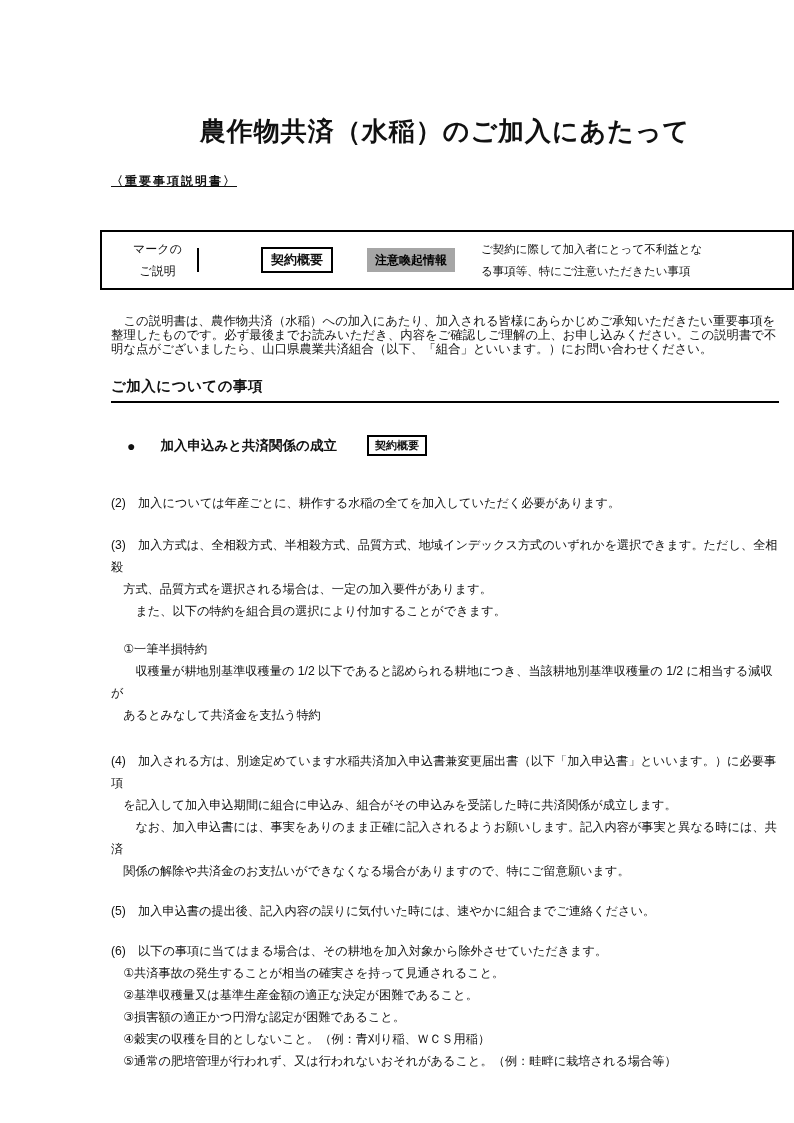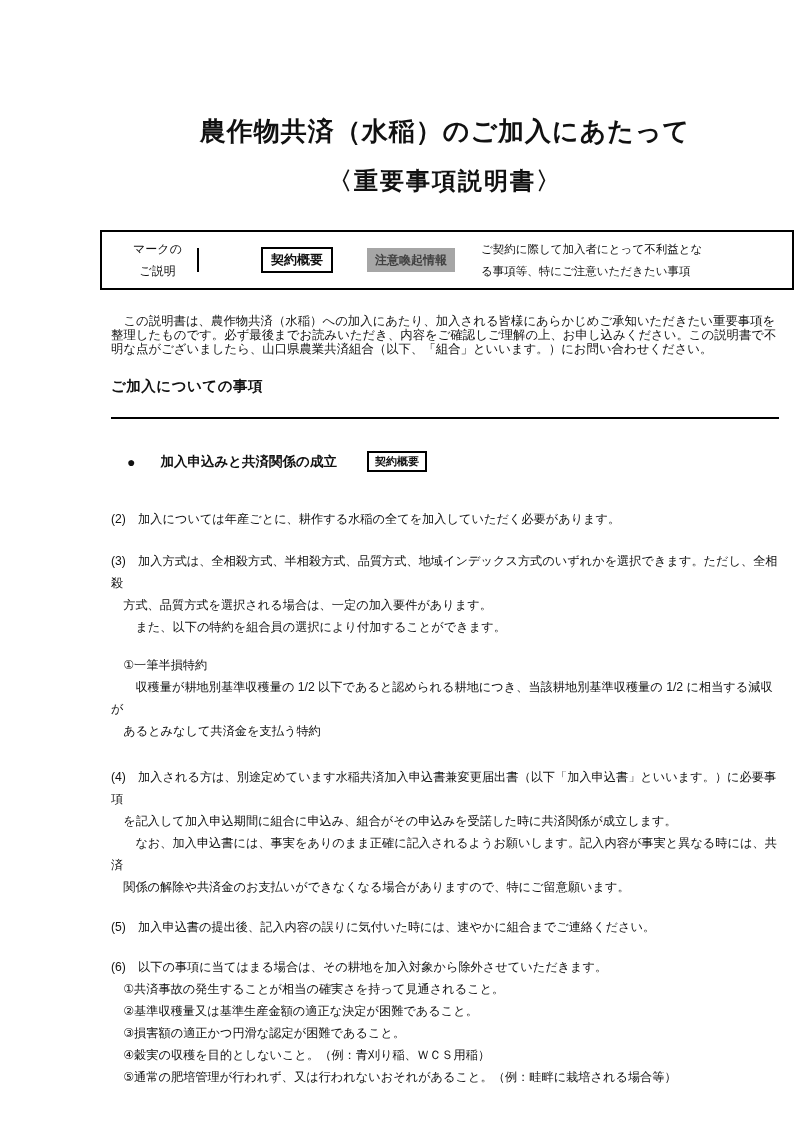--- a/index.html
+++ b/index.html
@@ -16,26 +16,27 @@
     padding: 50px 47px 0 47px;
   }
   .title {
     text-align: center;
     font-size: 26px;
     font-weight: bold;
     letter-spacing: 1px;
     line-height: 34px;
   }
   .subtitle {
-    text-align: center;
-    font-size: 24px;
+    text-align: left;
+    font-size: 12px;
     font-weight: bold;
     letter-spacing: 2px;
     margin-top: 21px;
     line-height: 24px;
+    text-decoration: underline;
   }
   
   .legend {
     margin: 37px 1px 0 5px;
     border: 2px solid #000;
     height: 60px;
     display: flex;
     align-items: stretch;
   }
   .legend-left {
@@ -89,21 +90,21 @@
     line-height: 14px;
     white-space: pre-wrap;
   }
   
   .section-heading {
     margin-top: 21px;
     font-size: 14.5px;
     font-weight: bold;
     letter-spacing: 0.5px;
     border-bottom: 2px solid #000;
-    padding-bottom: 21px;
+    padding-bottom: 5px;
     line-height: 19px;
   }
   
   .subsection {
     margin-top: 13px;
     font-size: 13.5px;
     font-weight: bold;
     display: flex;
     align-items: center;
     line-height: 18px;
@@ -136,21 +137,21 @@
 <div class="page">
 
   <h1 class="title">農作物共済（水稲）のご加入にあたって</h1>
   <h2 class="subtitle">〈重要事項説明書〉</h2>
 
   <div class="legend">
     <div class="legend-left">マークの
 ご説明</div>
     <div class="legend-right">
       <span class="badge-outline">契約概要</span>
-      <span class="badge-gray" id="caution-badge" style="background: rgb(166, 166, 166); color: #404040;">注意喚起情報</span>
+      <span class="badge-gray" id="caution-badge" style="background: rgb(166, 166, 166); color: #000000;">注意喚起情報</span>
       <span class="legend-desc desc-2">ご契約に際して加入者にとって不利益とな
 る事項等、特にご注意いただきたい事項</span>
     </div>
   </div>
 
   <p class="intro">　この説明書は、農作物共済（水稲）への加入にあたり、加入される皆様にあらかじめご承知いただきたい重要事項を
 整理したものです。必ず最後までお読みいただき、内容をご確認しご理解の上、お申し込みください。この説明書で不
 明な点がございましたら、山口県農業共済組合（以下、「組合」といいます。）にお問い合わせください。</p>
 
   <div class="section-heading">ご加入についての事項</div>

